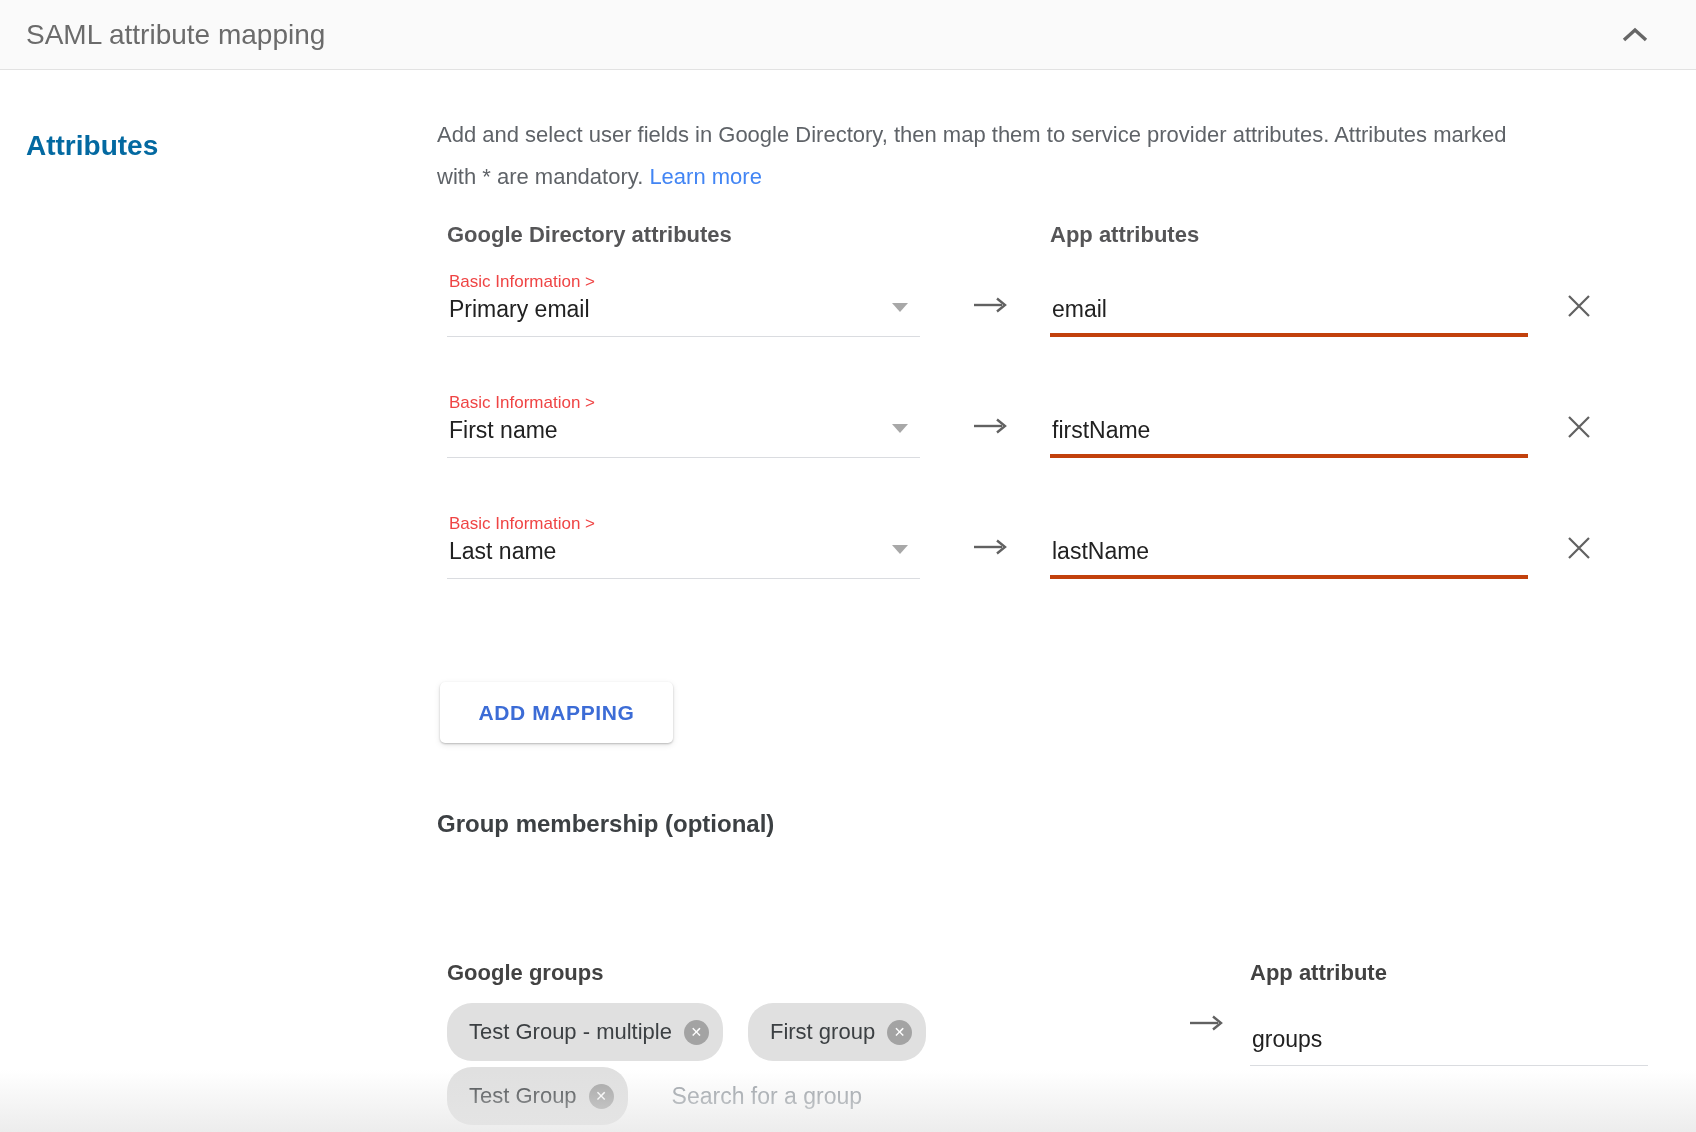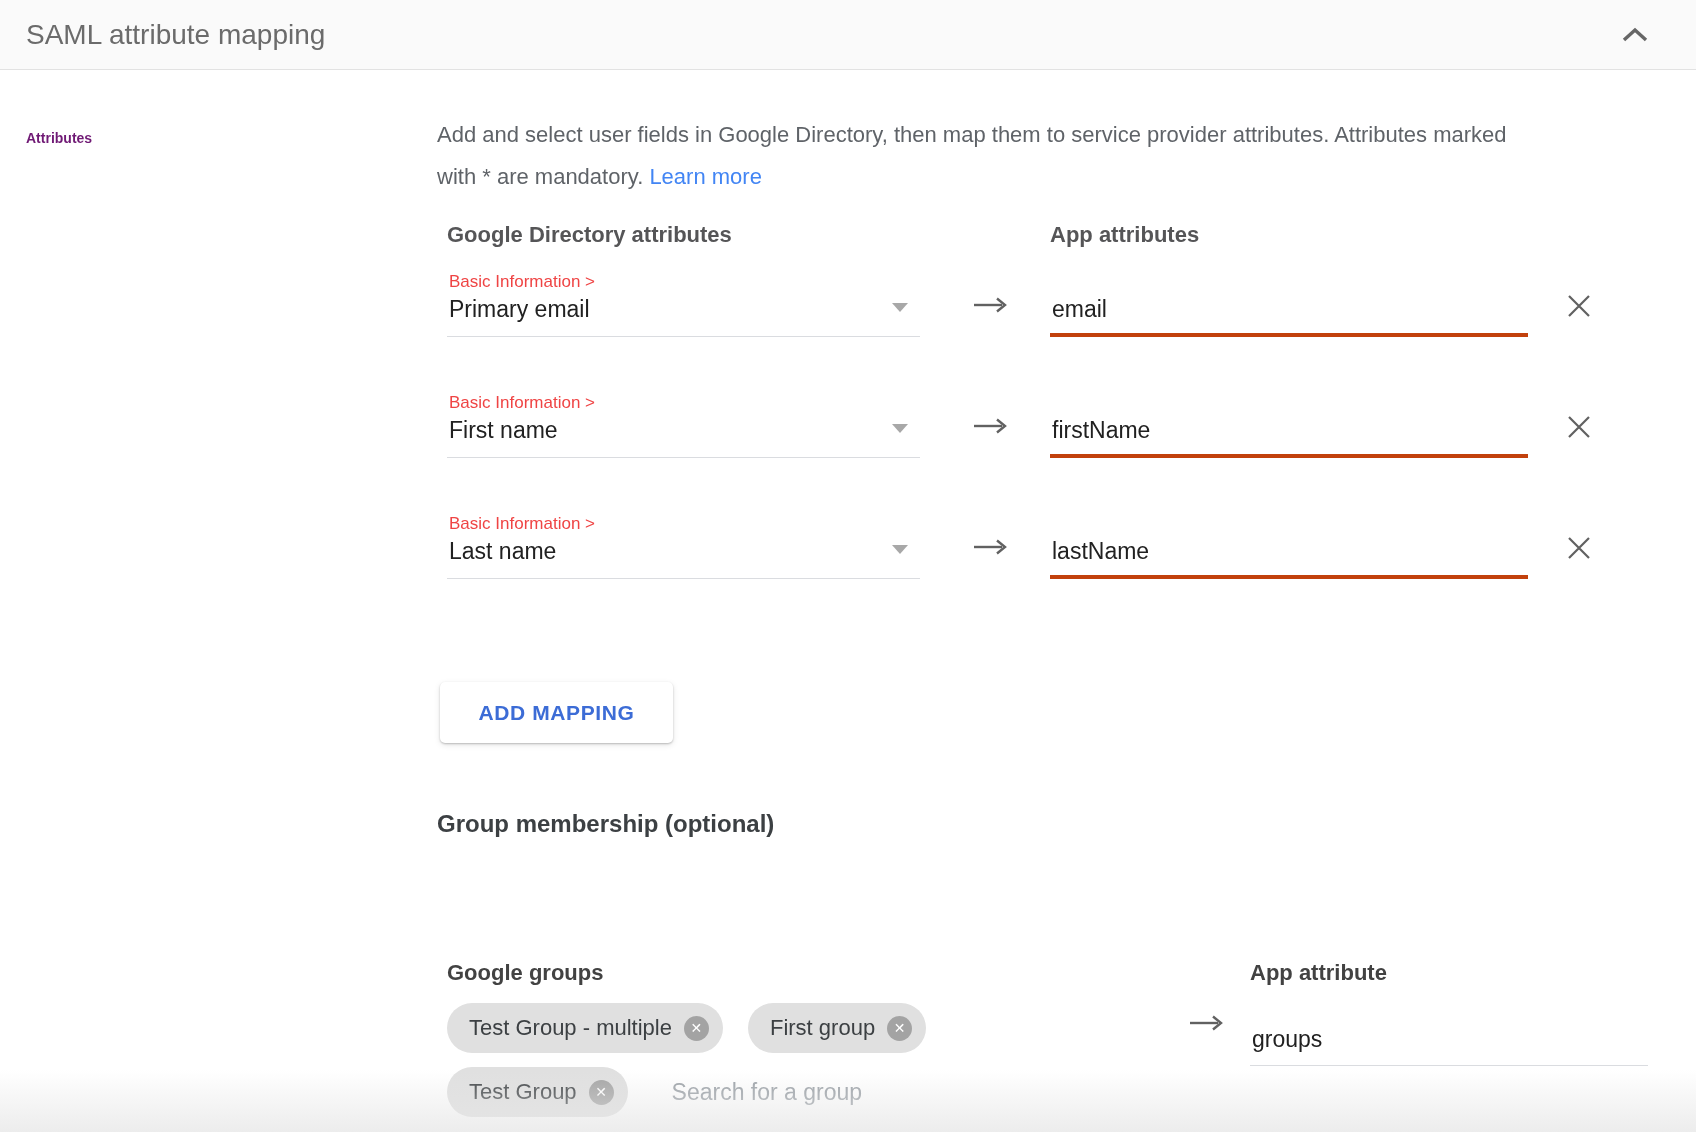--- a/index.html
+++ b/index.html
@@ -10,21 +10,21 @@
   
   .panel-header{
     position:absolute;left:0;top:0;width:1696px;height:70px;
     background:#fafafa;border-bottom:1px solid #e2e2e2;
     display:flex;align-items:center;justify-content:space-between;
     box-sizing:border-box;padding:0 42px 0 26px;
   }
   .panel-title{font-size:28px;color:#6b6b6b;font-weight:400;}
   .collapse-btn{border:none;background:transparent;padding:4px;cursor:pointer;display:flex;align-items:center;}
   
-  .attributes-label{position:absolute;left:26px;top:130px;font-size:14px;font-weight:bold;color:#701a75;}
+  .attributes-label{position:absolute;left:26px;top:130px;font-size:28px;font-weight:bold;color:#0369a1;}
   .description{position:absolute;left:437px;top:114px;width:1080px;font-size:22px;line-height:42px;color:#5f6368;margin:0;}
   .learn-more{color:#4285f4;text-decoration:none;cursor:pointer;}
   .col-header{position:absolute;top:222px;font-size:22px;font-weight:bold;color:#555557;}
   .col-header.gda{left:447px;}
   .col-header.app{left:1050px;}
   
   .map-row{position:absolute;left:447px;width:1160px;height:78px;}
   .map-row.r0{top:270px;} .map-row.r1{top:391px;} .map-row.r2{top:512px;}
   .dir-select{position:absolute;left:0;top:0;width:473px;height:67px;box-sizing:border-box;border-bottom:1px solid #dadce0;cursor:pointer;}
   .sel-cat{position:absolute;left:2px;top:2px;font-size:17px;color:#ef4444;}
@@ -46,21 +46,21 @@
   }
   
   .gm-heading{position:absolute;left:437px;top:810px;font-size:24px;font-weight:bold;color:#3c4043;}
   .gm-desc{position:absolute;left:437px;top:851px;width:1180px;font-size:22px;line-height:34px;color:#5f6368;margin:0;}
   .gg-label{position:absolute;left:447px;top:960px;font-size:22px;font-weight:bold;color:#424242;}
   .aa-label{position:absolute;left:1250px;top:960px;font-size:22px;font-weight:bold;color:#424242;}
   .chip-row{position:absolute;left:447px;display:flex;gap:25px;align-items:center;}
   .chip-row.row1{top:1003px;}
   .chip-row.row2{top:1067px;}
   .chip{
-    height:50px;border-radius:25px;background:#e0e0e0;display:flex;align-items:center;
+    height:58px;border-radius:25px;background:#e0e0e0;display:flex;align-items:center;
     padding:0 14px 0 22px;font-size:22px;color:#3c4043;white-space:nowrap;
   }
   .chip-x{
     width:25px;height:25px;border-radius:50%;background:#a3a3a3;border:none;padding:0;margin-left:12px;
     display:flex;align-items:center;justify-content:center;cursor:pointer;
     color:#fff;font-size:14px;line-height:1;font-family:"Liberation Sans",sans-serif;
   }
   .group-search{
     border:none;background:transparent;outline:none;margin-left:17px;width:420px;
     font-family:"Liberation Sans",sans-serif;font-size:23px;color:#212121;

